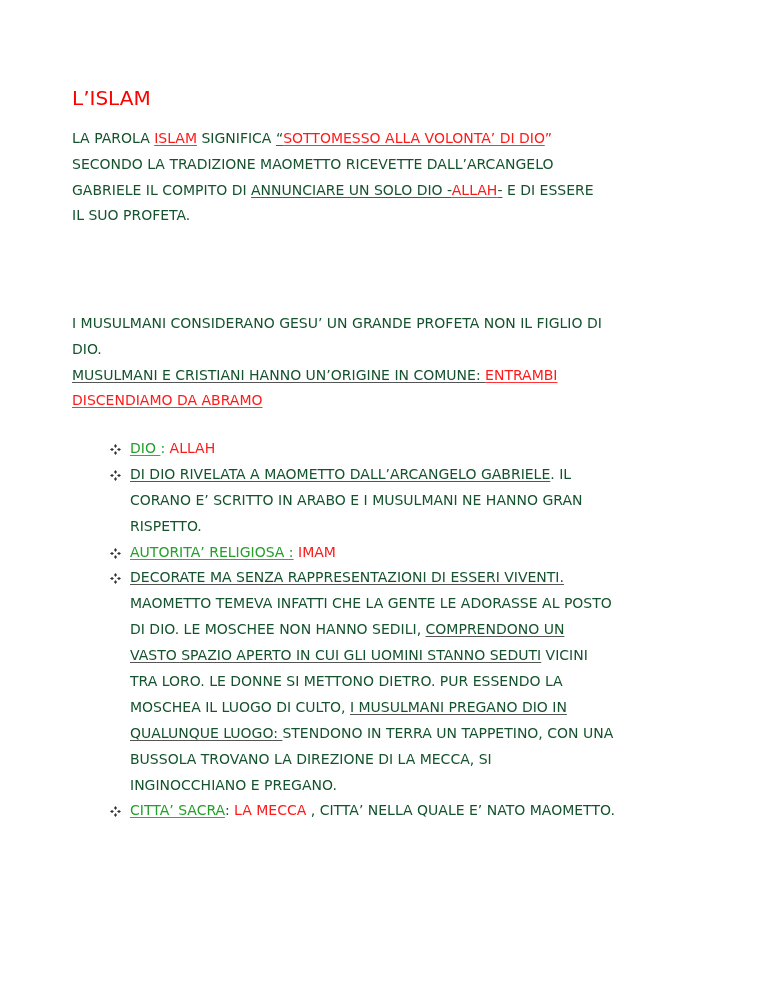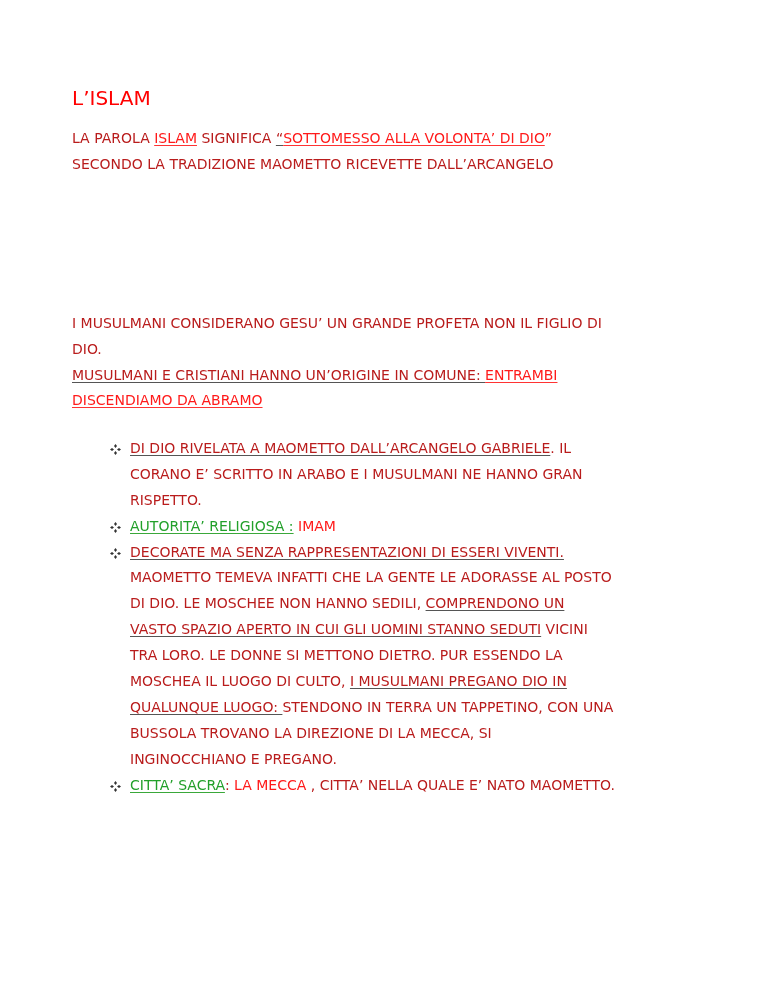--- a/index.html
+++ b/index.html
@@ -16,38 +16,53 @@
   .list .item { position: relative; padding-left: 20px; }
   .list .line { display: block; height: 25.9px; }
   .bullet { position: absolute; left: 0; top: 0; width: 14px; height: 25.9px; color: #333; }
   .bullet svg { position: absolute; left: 0; top: 8px; }
   .seg { text-decoration-thickness: 1px; text-underline-offset: 2px; }
   .u { text-decoration: underline; text-decoration-color: #555; }
   .red { color: #ff1a1a; }
   .red.u { text-decoration-color: #ff3333; }
   .green { color: #22a02a; }
   .green.u { text-decoration-color: #3aa83a; }
-  .black { color: #b91c1c; }
+  .black { color: #14532d; }
 </style>
 </head>
 <body>
 
 <div class="page">
   <div class="title">L’ISLAM</div>
   <div class="para p1">
       <span class="line"><span class="seg black">LA&nbsp;PAROLA&nbsp;</span><span class="seg red u">ISLAM</span><span class="seg black">&nbsp;SIGNIFICA&nbsp;</span><span class="seg black u">“</span><span class="seg red u">SOTTOMESSO&nbsp;ALLA&nbsp;VOLONTA’&nbsp;DI&nbsp;DIO</span><span class="seg red">”</span></span>
       <span class="line"><span class="seg black">SECONDO&nbsp;LA&nbsp;TRADIZIONE&nbsp;MAOMETTO&nbsp;RICEVETTE&nbsp;DALL’ARCANGELO</span></span>
+      <span class="line"><span class="seg black">GABRIELE&nbsp;IL&nbsp;COMPITO&nbsp;DI&nbsp;</span><span class="seg black u">ANNUNCIARE&nbsp;UN&nbsp;SOLO&nbsp;DIO&nbsp;-</span><span class="seg red u">ALLAH</span><span class="seg black u">-</span><span class="seg black">&nbsp;E&nbsp;DI&nbsp;ESSERE</span></span>
+      <span class="line"><span class="seg black">IL&nbsp;SUO&nbsp;PROFETA.</span></span>
     </div>
   <div class="para p2">
       <span class="line"><span class="seg black">I&nbsp;MUSULMANI&nbsp;CONSIDERANO&nbsp;GESU’&nbsp;UN&nbsp;GRANDE&nbsp;PROFETA&nbsp;NON&nbsp;IL&nbsp;FIGLIO&nbsp;DI</span></span>
       <span class="line"><span class="seg black">DIO.</span></span>
       <span class="line"><span class="seg black u">MUSULMANI&nbsp;E&nbsp;CRISTIANI&nbsp;HANNO&nbsp;UN’ORIGINE&nbsp;IN&nbsp;COMUNE:&nbsp;</span><span class="seg red u">ENTRAMBI</span></span>
       <span class="line"><span class="seg red u">DISCENDIAMO&nbsp;DA&nbsp;ABRAMO</span></span>
     </div>
   <div class="list">
+      <div class="item">
+        <span class="bullet">
+          <svg width="11" height="11" viewBox="0 0 11 11">
+            <g fill="#333">
+              <path d="M5.5 0 L7 2 L5.5 4 L4 2Z"></path>
+              <path d="M5.5 7 L7 9 L5.5 11 L4 9Z"></path>
+              <path d="M0 5.5 L2 4 L4 5.5 L2 7Z"></path>
+              <path d="M7 5.5 L9 4 L11 5.5 L9 7Z"></path>
+            </g>
+          </svg>
+        </span>
+        <span class="line"><span class="seg green u">DIO&nbsp;</span><span class="seg green">:&nbsp;</span><span class="seg red">ALLAH</span></span>
+      </div>
       <div class="item">
         <span class="bullet">
           <svg width="11" height="11" viewBox="0 0 11 11">
             <g fill="#333">
               <path d="M5.5 0 L7 2 L5.5 4 L4 2Z"></path>
               <path d="M5.5 7 L7 9 L5.5 11 L4 9Z"></path>
               <path d="M0 5.5 L2 4 L4 5.5 L2 7Z"></path>
               <path d="M7 5.5 L9 4 L11 5.5 L9 7Z"></path>
             </g>
           </svg>

